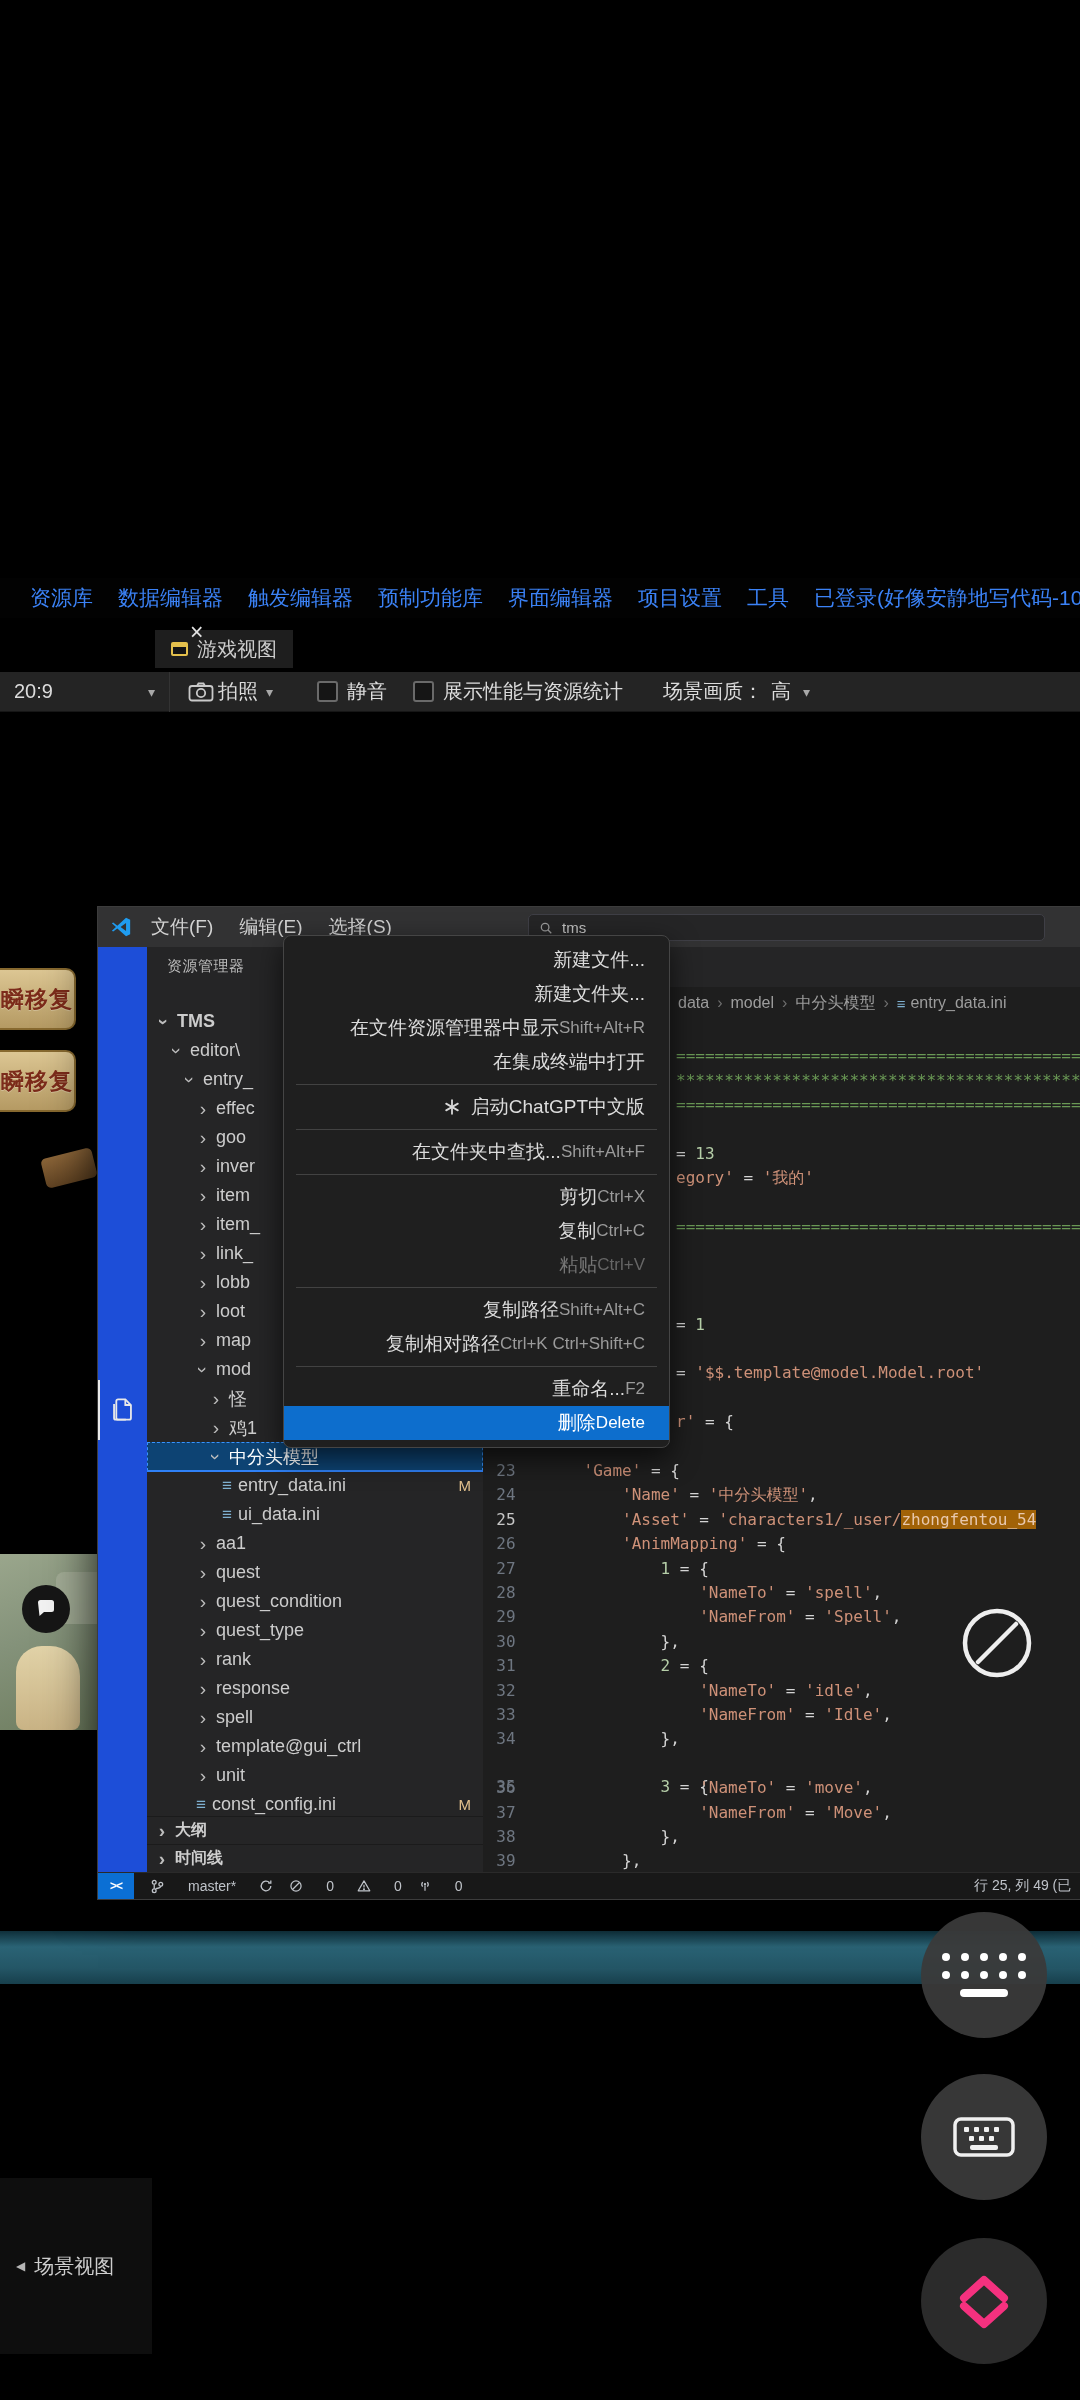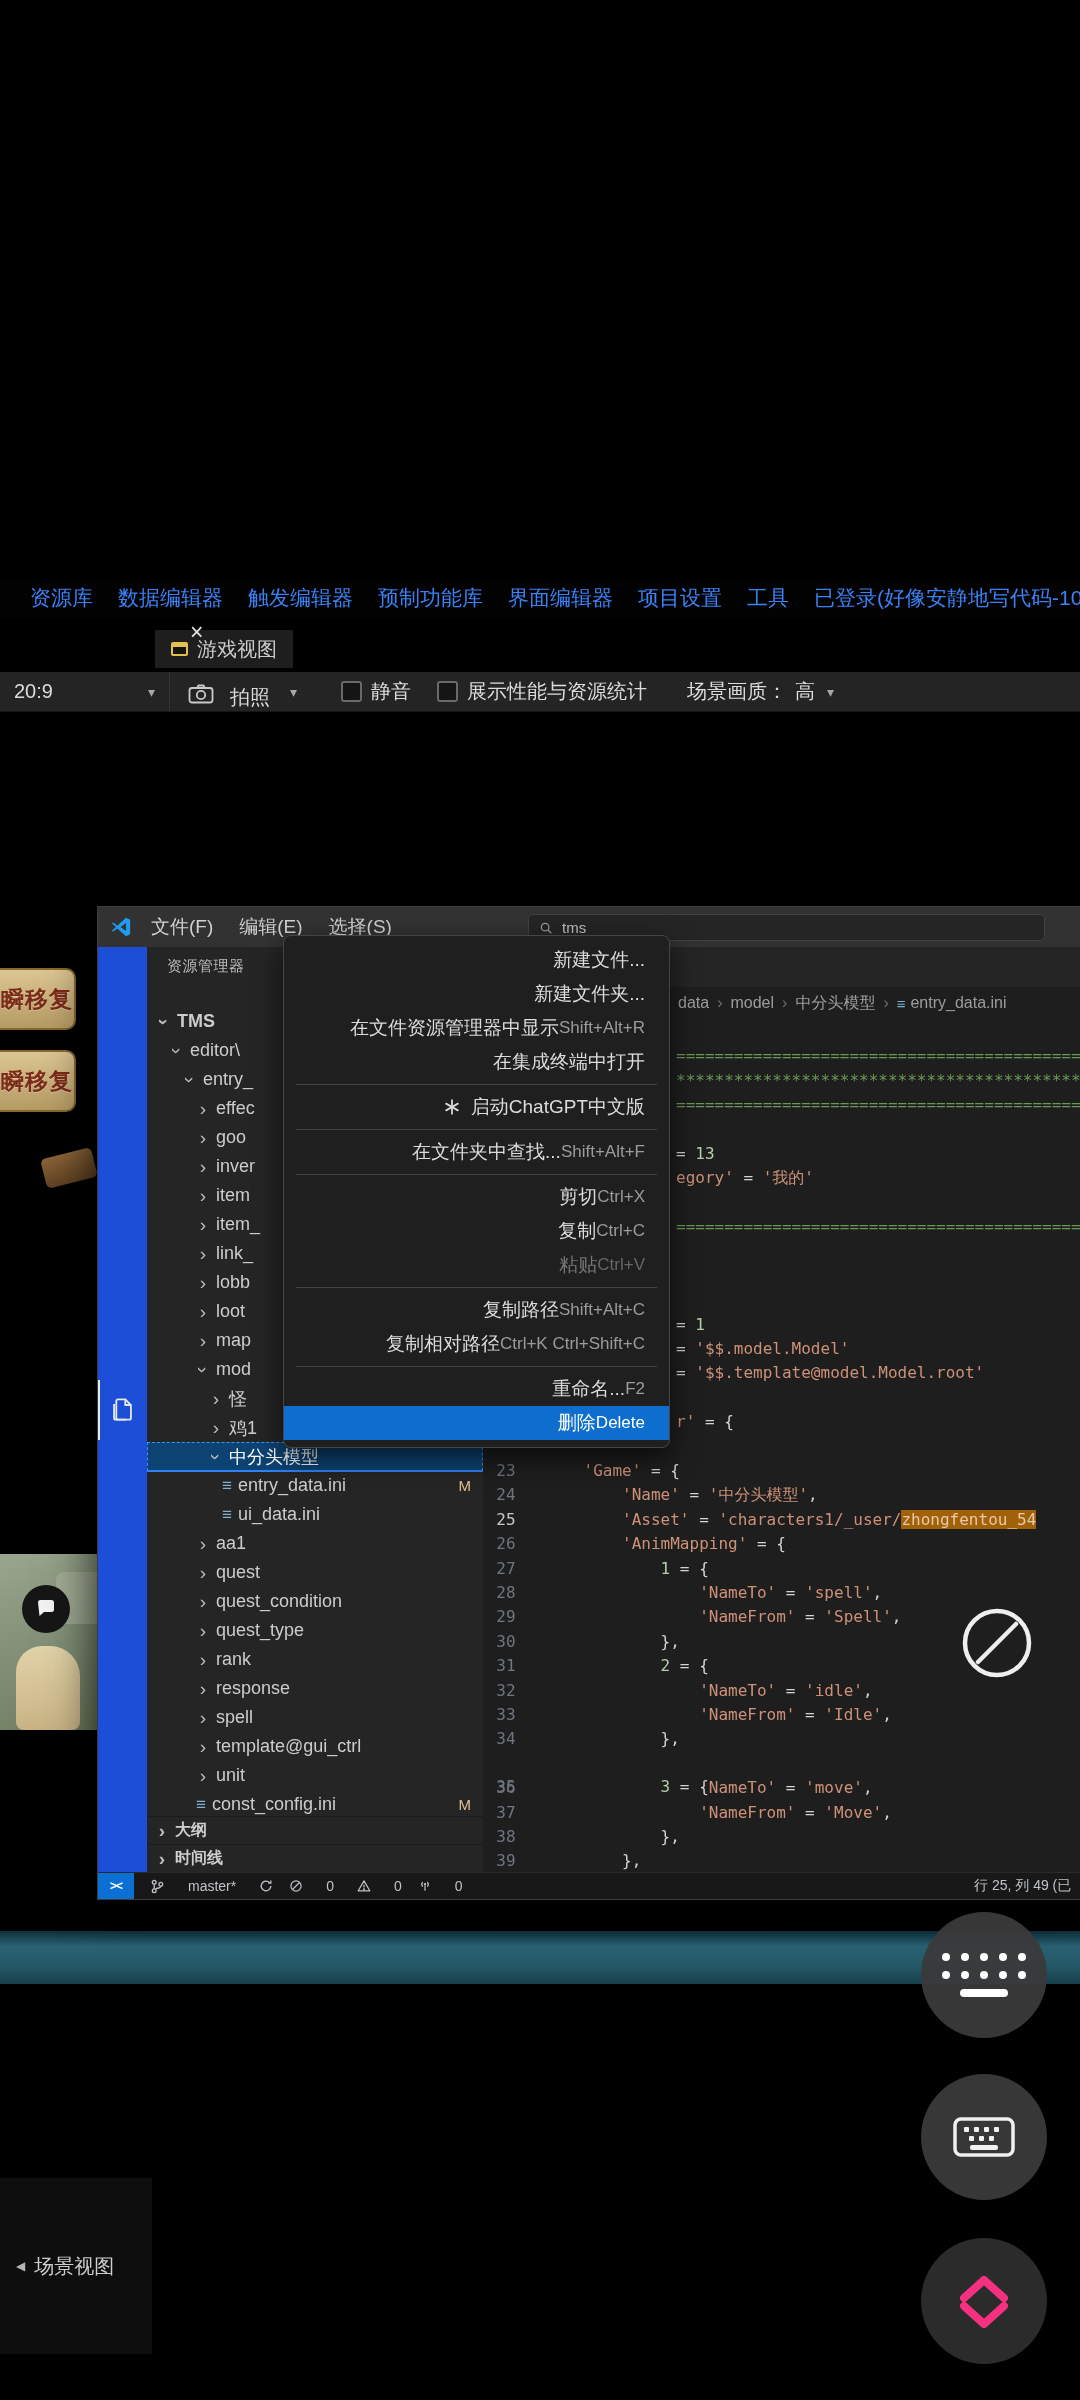--- a/index.html
+++ b/index.html
@@ -15,21 +15,21 @@
 .vtab{position:absolute;top:6px;height:38px;display:flex;align-items:center;gap:9px;font-size:20px;color:#cdcdcd;padding:0 16px}
 .vtab.scene{left:0;width:152px;background:#0e0e0e}
 .vtab.game{left:155px;background:#1e1e1e}
 .backicon{font-size:12px;color:#b5b5b5}
 .gameicon{width:17px;height:14px;border:2px solid #e4c04c;border-top-width:5px;border-radius:2px;background:#141414;flex:none}
 .tabclose{position:absolute;left:190px;top:-3px;color:#e3e3e3;font-size:23px;line-height:22px;z-index:3}
 
 
 .scenetoolbar{position:absolute;left:0;top:672px;width:1080px;height:40px;background:#242424;display:flex;align-items:center;color:#dcdcdc;font-size:20px;border-bottom:1px solid #161616}
 .tb-select{display:flex;align-items:center;width:170px;height:40px;padding:0 14px;justify-content:space-between;border-right:1px solid #333}
-.tb-photo{display:flex;align-items:flex-start;gap:16px;padding:12px 18px;height:40px}
+.tb-photo{display:flex;align-items:center;gap:4px;padding:12px 18px;height:40px}
 .tb-check{display:flex;align-items:center;gap:9px;margin-left:26px}
 .cb{width:21px;height:21px;border:2px solid #6a6a6a;background:#151515;border-radius:3px;flex:none}
 .tb-quality{display:flex;align-items:center;gap:8px;margin-left:40px}
 .chevd{color:#a8a8a8;font-size:14px;margin-left:4px}
 
 
 .skillbtn{position:absolute;left:0;width:76px;height:62px;background:linear-gradient(180deg,#dcc693,#b59a63);border:2px solid #87692f;border-left:none;border-radius:0 10px 10px 0;color:#7c2b1a;font-weight:bold;font-size:23px;display:flex;align-items:center;justify-content:center;letter-spacing:1px;text-shadow:0 1px 0 rgba(255,255,255,.25);z-index:5;white-space:nowrap;overflow:hidden}
 #skill1{top:968px}#skill2{top:1050px}
 .wood{position:absolute;left:43px;top:1153px;width:52px;height:30px;background:linear-gradient(180deg,#8a6438,#5f4222);border-radius:5px;transform:rotate(-14deg);z-index:5}
 .scene{position:absolute;left:0;top:1554px;width:98px;height:176px;background:linear-gradient(160deg,#9aa68c 0%,#84927a 45%,#6e7d5f 100%);overflow:hidden;z-index:5}
@@ -418,21 +418,20 @@
         </div>
       </div>
     <div id="codearea">
         <div class="cline" style="top: 96.2px;"><span class="ltext frag"><span class="tk-cm">============================================================</span></span></div>
         <div class="cline" style="top: 120.6px;"><span class="ltext frag"><span class="tk-cm">************************************************************</span></span></div>
         <div class="cline" style="top: 145px;"><span class="ltext frag"><span class="tk-cm">============================================================</span></span></div>
         <div class="cline" style="top: 193.8px;"><span class="ltext frag"><span class="tk-p">= </span><span class="tk-num">13</span></span></div>
         <div class="cline" style="top: 218.2px;"><span class="ltext frag"><span class="tk-str">egory'</span><span class="tk-p"> = </span><span class="tk-str">'我的'</span></span></div>
         <div class="cline" style="top: 267px;"><span class="ltext frag"><span class="tk-cm">============================================================</span></span></div>
         <div class="cline" style="top: 364.6px;"><span class="ltext frag"><span class="tk-p">= </span><span class="tk-num">1</span></span></div>
-        <div class="cline" style="top: 389px;"><span class="ltext frag"><span class="tk-p">= </span><span class="tk-str">'$$.model.Model'</span></span></div>
         <div class="cline" style="top: 413.4px;"><span class="ltext frag"><span class="tk-p">= </span><span class="tk-str">'$$.template@model.Model.root'</span></span></div>
         <div class="cline" style="top: 462.2px;"><span class="ltext frag"><span class="tk-str">r'</span><span class="tk-p"> = {</span></span></div>
         <div class="cline" style="top: 511px;"><span class="lnum">23</span><span class="ltext">    <span class="tk-str">'Game'</span><span class="tk-p"> = {</span></span></div>
         <div class="cline" style="top: 535.4px;"><span class="lnum">24</span><span class="ltext">        <span class="tk-str">'Name'</span><span class="tk-p"> = </span><span class="tk-str">'中分头模型'</span><span class="tk-p">,</span></span></div>
         <div class="cline" style="top: 559.8px;"><span class="lnum cur">25</span><span class="ltext">        <span class="tk-str">'Asset'</span><span class="tk-p"> = </span><span class="tk-str">'characters1/_user/</span><span class="tk-strsel">zhongfentou_54</span></span></div>
         <div class="cline" style="top: 584.2px;"><span class="lnum">26</span><span class="ltext">        <span class="tk-str">'AnimMapping'</span><span class="tk-p"> = {</span></span></div>
         <div class="cline" style="top: 608.6px;"><span class="lnum">27</span><span class="ltext">            <span class="tk-num">1</span><span class="tk-p"> = {</span></span></div>
         <div class="cline" style="top: 633px;"><span class="lnum">28</span><span class="ltext">                <span class="tk-str">'NameTo'</span><span class="tk-p"> = </span><span class="tk-str">'spell'</span><span class="tk-p">,</span></span></div>
         <div class="cline" style="top: 657.4px;"><span class="lnum">29</span><span class="ltext">                <span class="tk-str">'NameFrom'</span><span class="tk-p"> = </span><span class="tk-str">'Spell'</span><span class="tk-p">,</span></span></div>
         <div class="cline" style="top: 681.8px;"><span class="lnum">30</span><span class="ltext">            <span class="tk-p">},</span></span></div>

